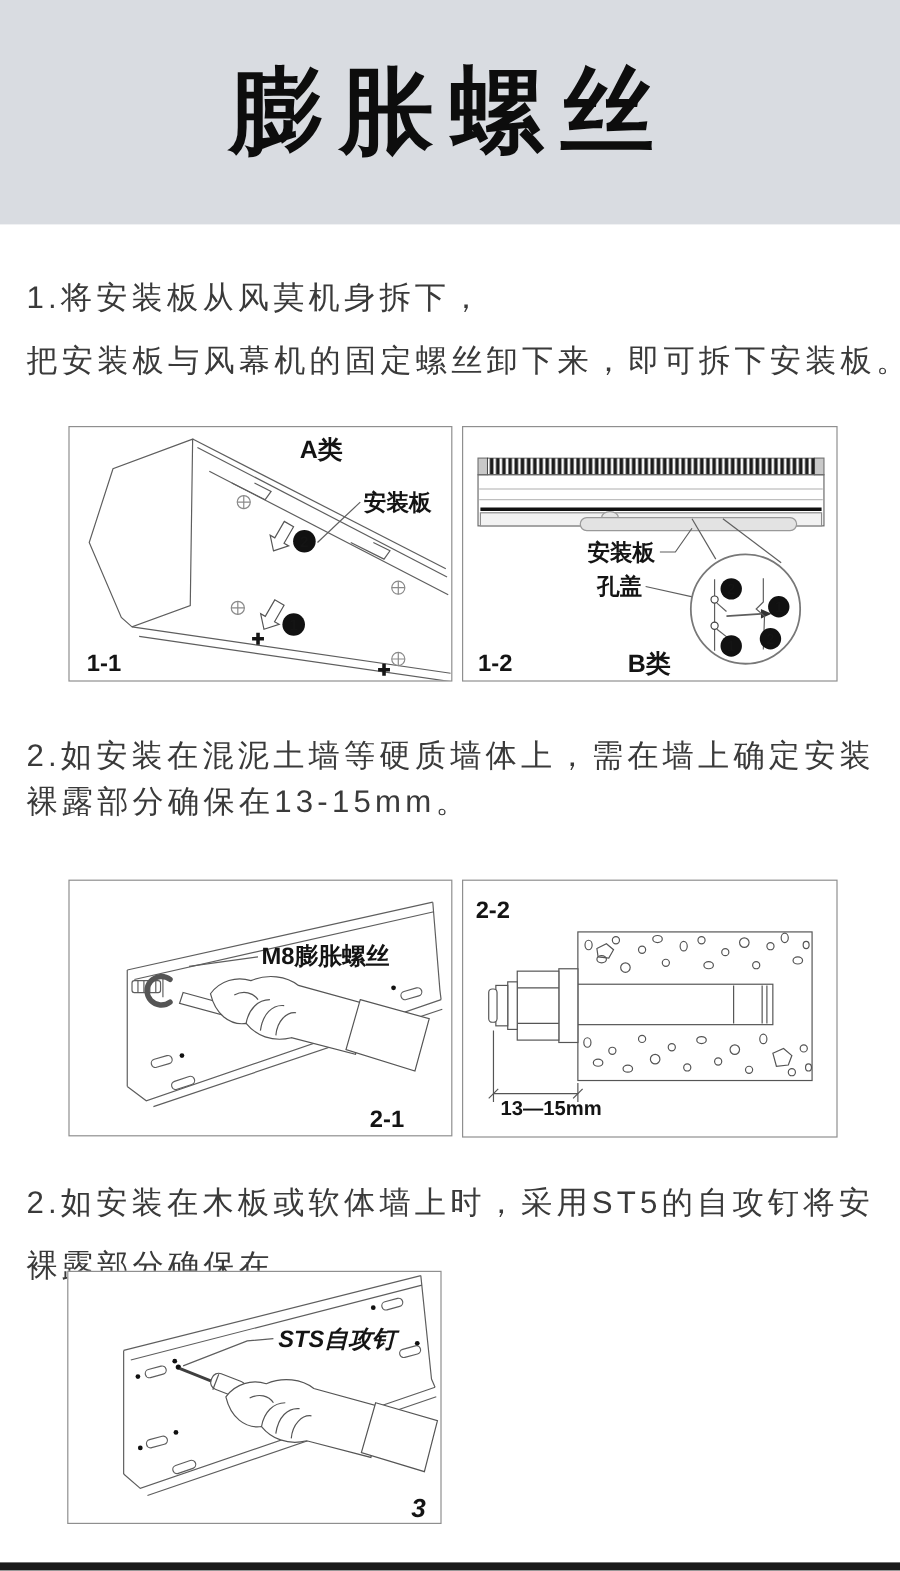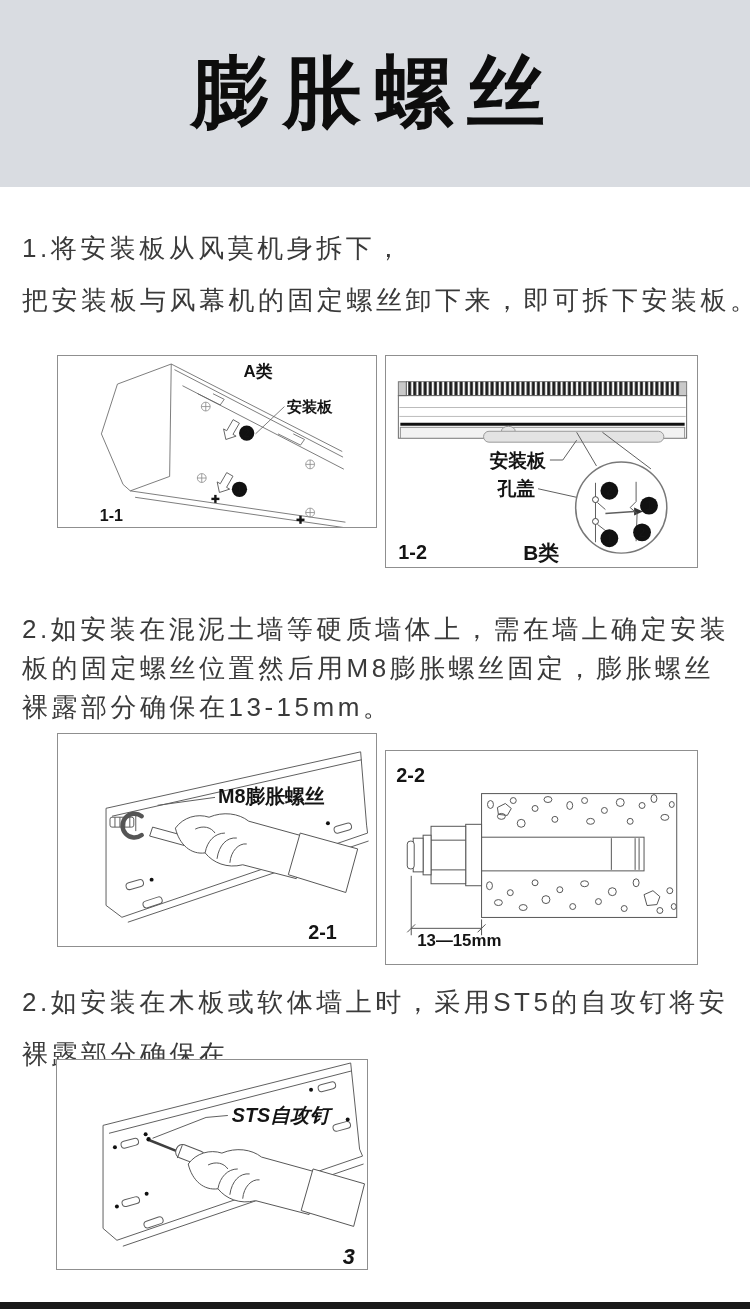--- a/index.html
+++ b/index.html
@@ -25,21 +25,21 @@
 
   <div class="header" id="hdr" style="background: rgb(217, 220, 225);">
     <div class="title">膨胀螺丝</div>
   </div>
 
   <div class="step" style="top: 222px; --lh: 52px; color: rgb(58, 58, 58);">
     <div>1.将安装板从风莫机身拆下，</div>
     <div>把安装板与风幕机的固定螺丝卸下来，即可拆下安装板。</div>
   </div>
 
-  <div class="figbox" style="left:57px;top:355px;width:320px;height:173px;">
+  <div class="figbox" style="left:57px;top:355px;width:320px;height:213px;">
     <svg viewBox="0 0 320 213">
       <g class="ln">
         <polygon points="103,10 36,35 16,97 43,160 52,168 101,150" fill="#fff"></polygon>
         <line x1="103" y1="10" x2="316" y2="119"></line>
         <line x1="107" y1="17" x2="317" y2="126"></line>
         <line x1="117" y1="37" x2="318" y2="141"></line>
         <polyline points="136,47 164,61 169,54 155,47"></polyline>
         <polyline points="236,97 264,111 269,104 255,97"></polyline>
         <line x1="52" y1="168" x2="320" y2="207"></line>
         <line x1="58" y1="176" x2="320" y2="214"></line>
@@ -155,21 +155,20 @@
       </g>
       <text class="flabel" x="104" y="112" font-size="19">安装板</text>
       <text class="flabel" x="112" y="140" font-size="19">孔盖</text>
       <text class="flabel" x="12" y="205" font-size="20">1-2</text>
       <text class="flabel" x="138" y="206" font-size="21">B类</text>
     </svg>
   </div>
 
   <div class="step" style="top: 610px; --lh: 39px; color: rgb(58, 58, 58);">
     <div>2.如安装在混泥土墙等硬质墙体上，需在墙上确定安装</div>
-    <div>板的固定螺丝位置然后用M8膨胀螺丝固定，膨胀螺丝</div>
     <div>裸露部分确保在13-15mm。</div>
   </div>
 
   <div class="figbox" style="left:57px;top:733px;width:320px;height:214px;">
     <svg viewBox="0 0 320 214">
       <g class="ln">
         <line x1="48" y1="75" x2="305" y2="18"></line>
         <line x1="54" y1="83" x2="306" y2="26"></line>
         <line x1="48" y1="75" x2="48" y2="173"></line>
         <polyline points="48,173 64,185 312,100"></polyline>
@@ -206,21 +205,21 @@
         <path d="M173,130 C174,118 182,110 190,111" fill="none"></path>
         <path d="M138,96 C146,92 154,94 158,100" fill="none"></path>
         <polygon points="244,100 302,116 290,160 232,142"></polygon>
       </g>
       <line x1="158" y1="64" x2="100" y2="72" class="ln"></line>
       <text class="flabel" x="161" y="70" font-size="20">M8膨胀螺丝</text>
       <text class="flabel" x="252" y="207" font-size="20">2-1</text>
     </svg>
   </div>
 
-  <div class="figbox" style="left:385px;top:750px;width:313px;height:215px;">
+  <div class="figbox" style="left:385px;top:733px;width:313px;height:215px;">
     <svg viewBox="0 0 313 215">
       <rect x="96" y="43" width="197" height="125" fill="#fff" stroke="#555"></rect>
       <g fill="none" stroke="#555" stroke-width="1">
         <ellipse cx="105" cy="54" rx="3" ry="4"></ellipse>
           <ellipse cx="116" cy="66" rx="4" ry="3"></ellipse>
         <ellipse cx="128" cy="50" rx="3" ry="3"></ellipse>
           <ellipse cx="136" cy="73" rx="4" ry="4"></ellipse>
         <ellipse cx="150" cy="58" rx="3" ry="3"></ellipse>
           <ellipse cx="163" cy="49" rx="4" ry="3"></ellipse>
         <ellipse cx="170" cy="69" rx="3" ry="3"></ellipse>

